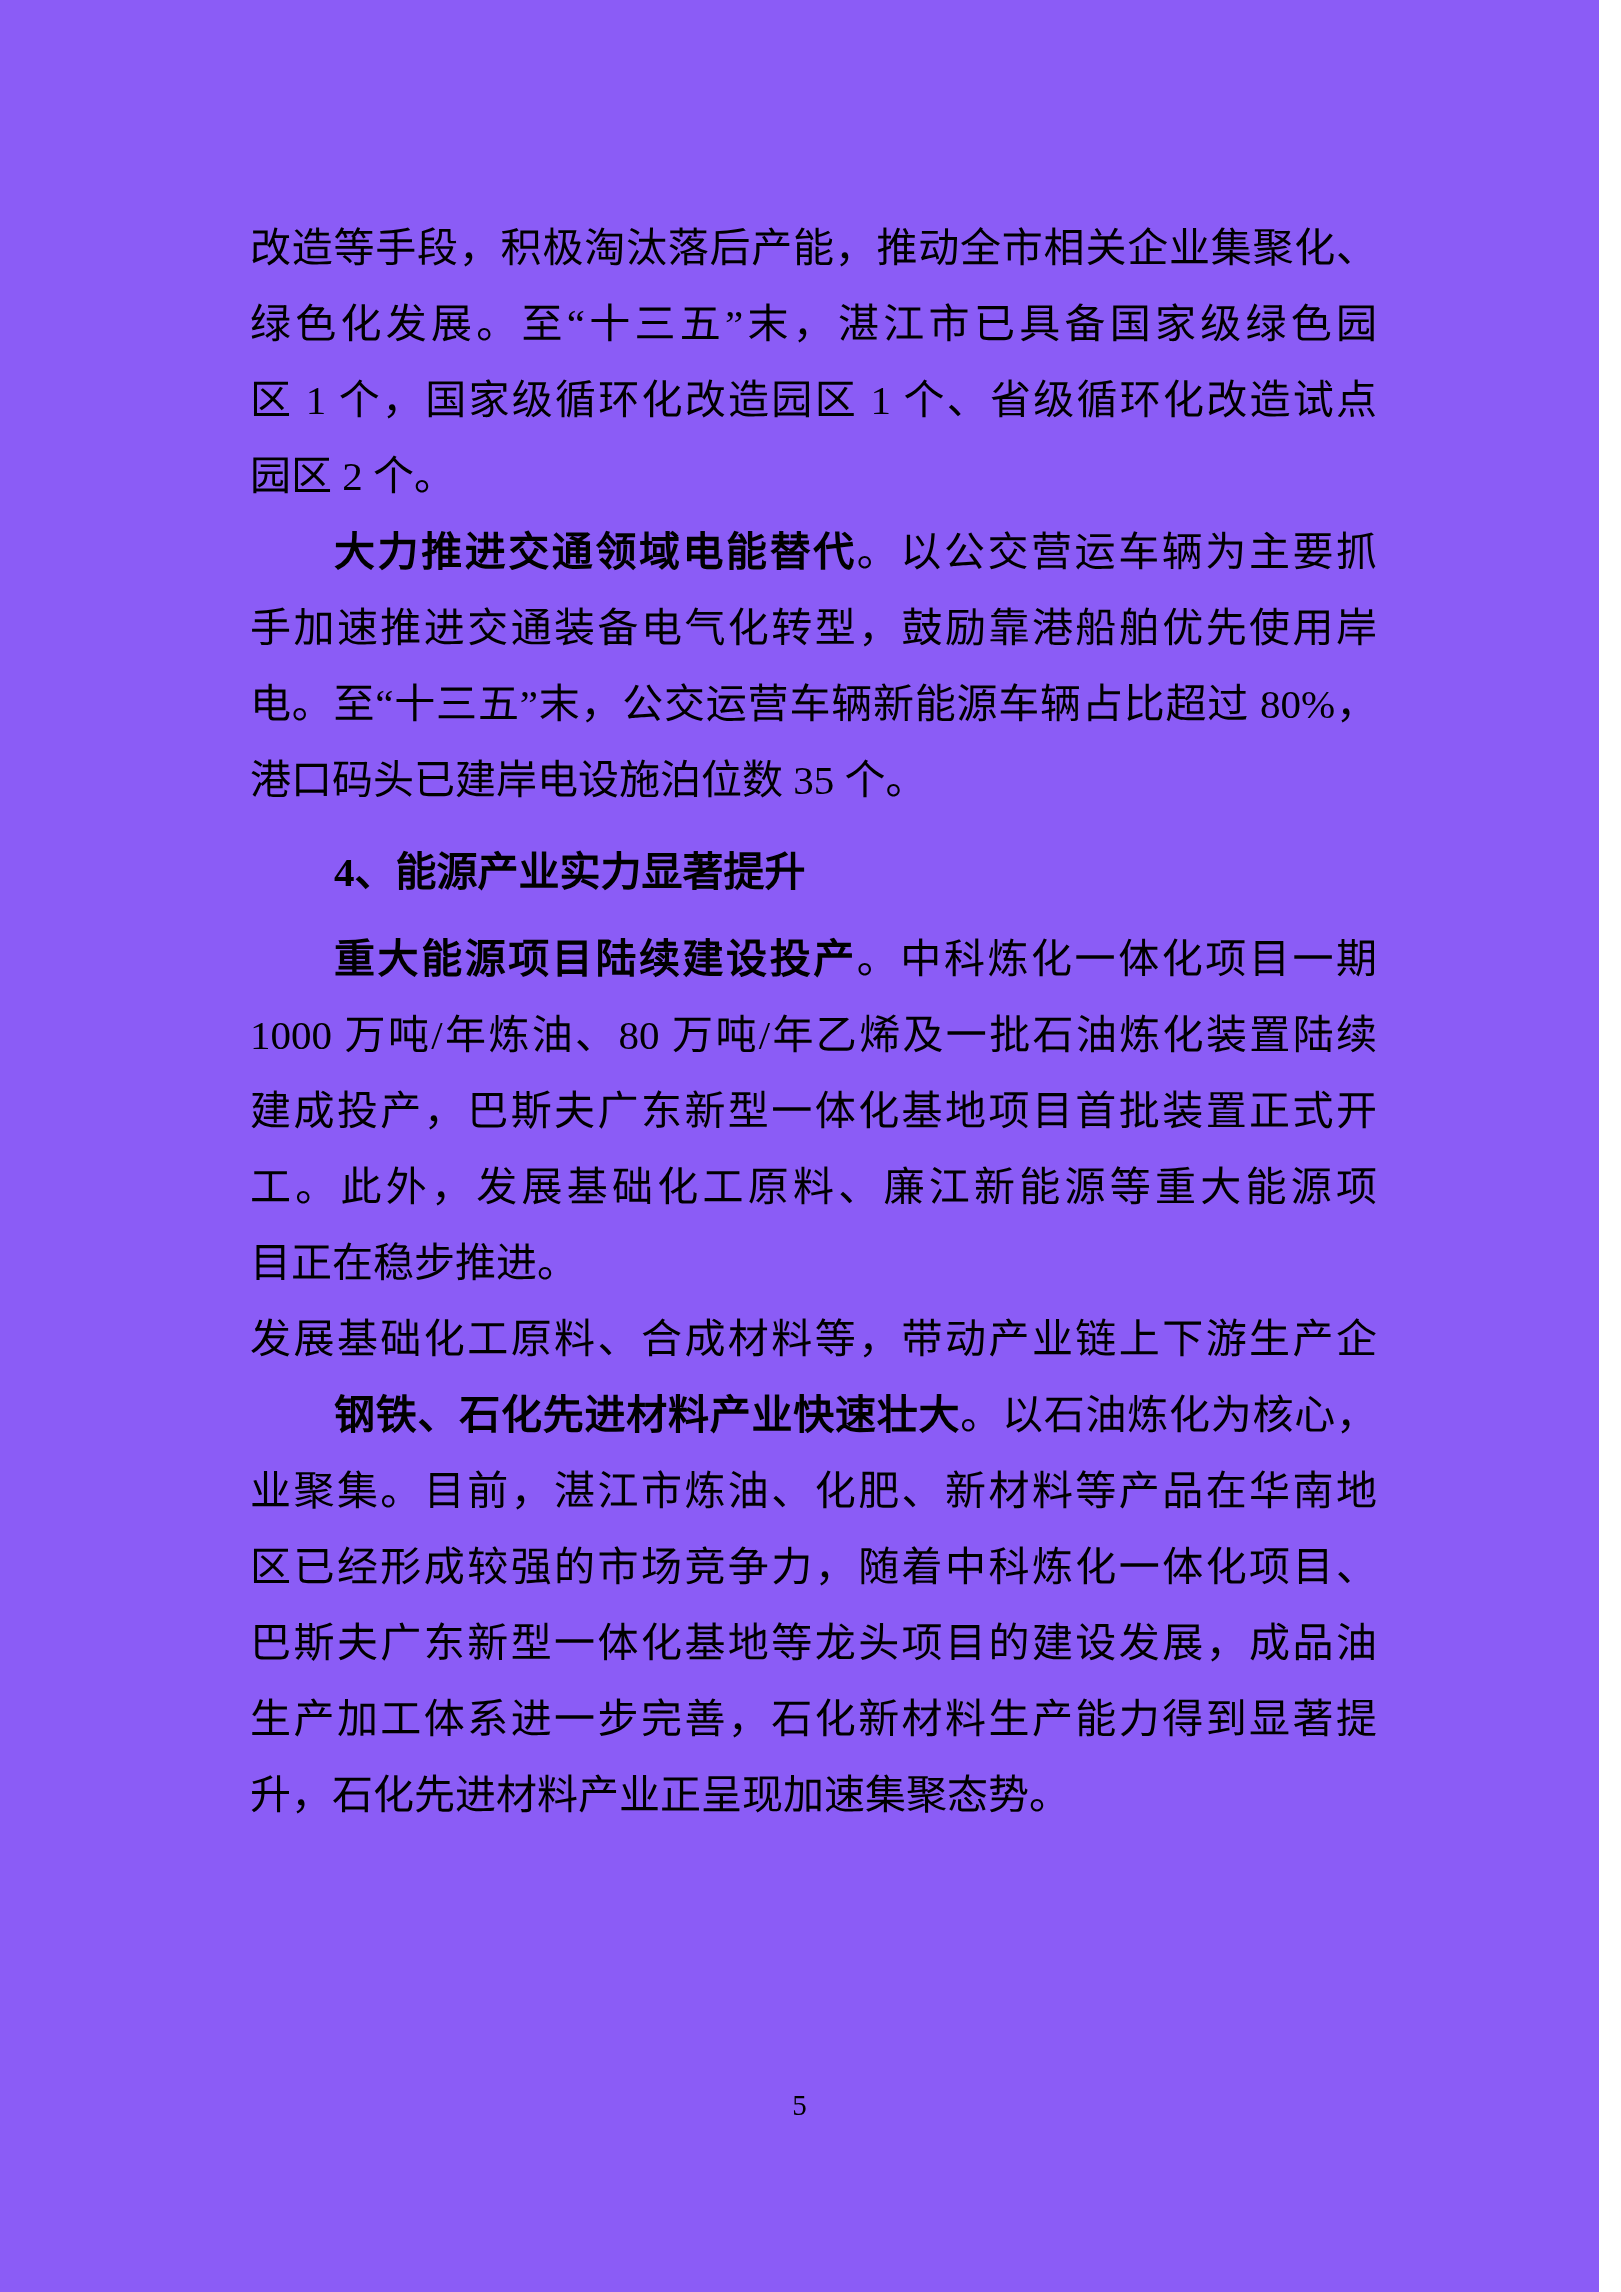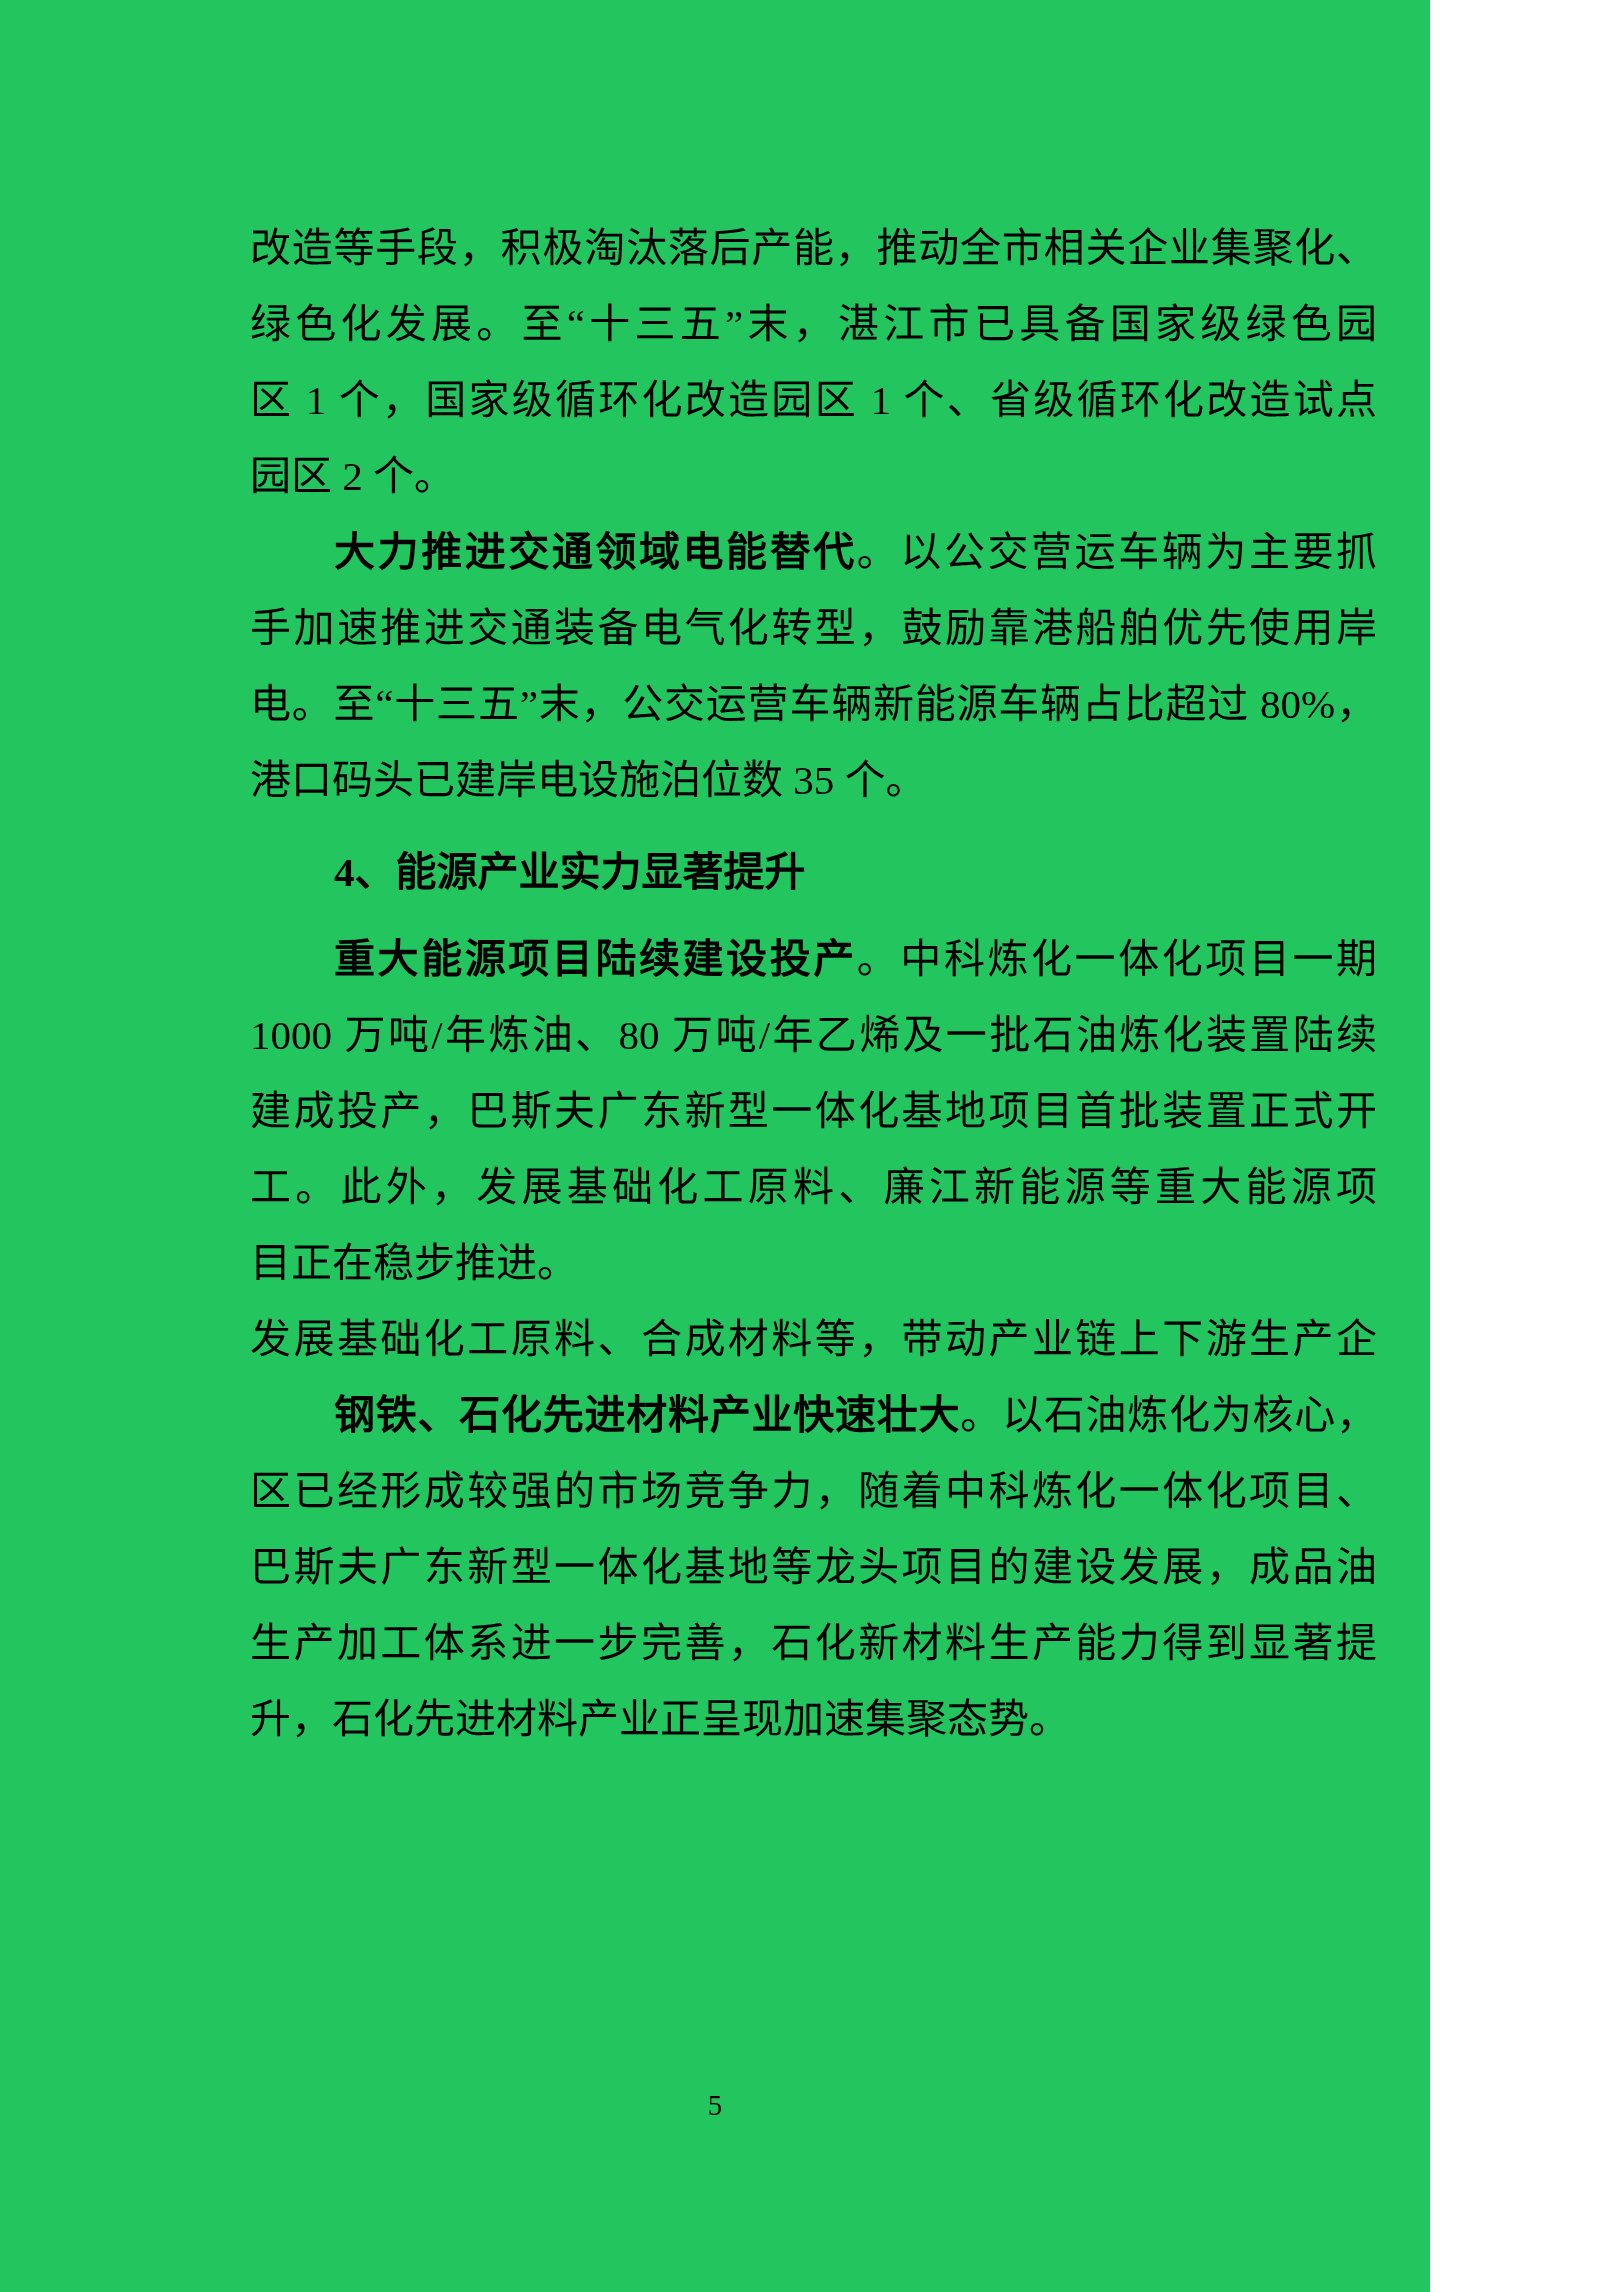--- a/index.html
+++ b/index.html
@@ -2,23 +2,23 @@
 <html lang="zh-CN"><head>
 <meta charset="utf-8">
 <style>
   html, body {
     margin: 0;
     padding: 0;
     background: #ffffff;
   }
   .page {
     position: relative;
-    width: 1430px;
+    width: 1599px;
     height: 2293px;
-    background: #22c55e;
+    background: #8b5cf6;
     color: #000000;
     font-family: "Liberation Serif", "DejaVu Serif", serif;
     overflow: hidden;
   }
   .doc-body {
     position: absolute;
     left: 250px;
     top: 210px;
     width: 1127px;
     font-size: 41px;
@@ -79,20 +79,21 @@
       <div class="para body">
         <div class="line justify indent"><span class="run bold">重大能源项目陆续建设投产</span><span class="run">。中科炼化一体化项目一期</span></div>
         <div class="line justify"><span class="run">1000 万吨/年炼油、80 万吨/年乙烯及一批石油炼化装置陆续</span></div>
         <div class="line justify"><span class="run">建成投产，巴斯夫广东新型一体化基地项目首批装置正式开</span></div>
         <div class="line justify"><span class="run">工。此外，发展基础化工原料、廉江新能源等重大能源项</span></div>
         <div class="line"><span class="run">目正在稳步推进。</span></div>
       </div>
       <div class="para body">
         <div class="line justify"><span class="run">发展基础化工原料、合成材料等，带动产业链上下游生产企</span></div>
         <div class="line justify indent"><span class="run bold">钢铁、石化先进材料产业快速壮大</span><span class="run">。以石油炼化为核心，</span></div>
+        <div class="line justify"><span class="run">业聚集。目前，湛江市炼油、化肥、新材料等产品在华南地</span></div>
         <div class="line justify"><span class="run">区已经形成较强的市场竞争力，随着中科炼化一体化项目、</span></div>
         <div class="line justify"><span class="run">巴斯夫广东新型一体化基地等龙头项目的建设发展，成品油</span></div>
         <div class="line justify"><span class="run">生产加工体系进一步完善，石化新材料生产能力得到显著提</span></div>
         <div class="line"><span class="run">升，石化先进材料产业正呈现加速集聚态势。</span></div>
       </div>
     </div>
   <div class="page-footer">5</div>
 </div>
 
 

